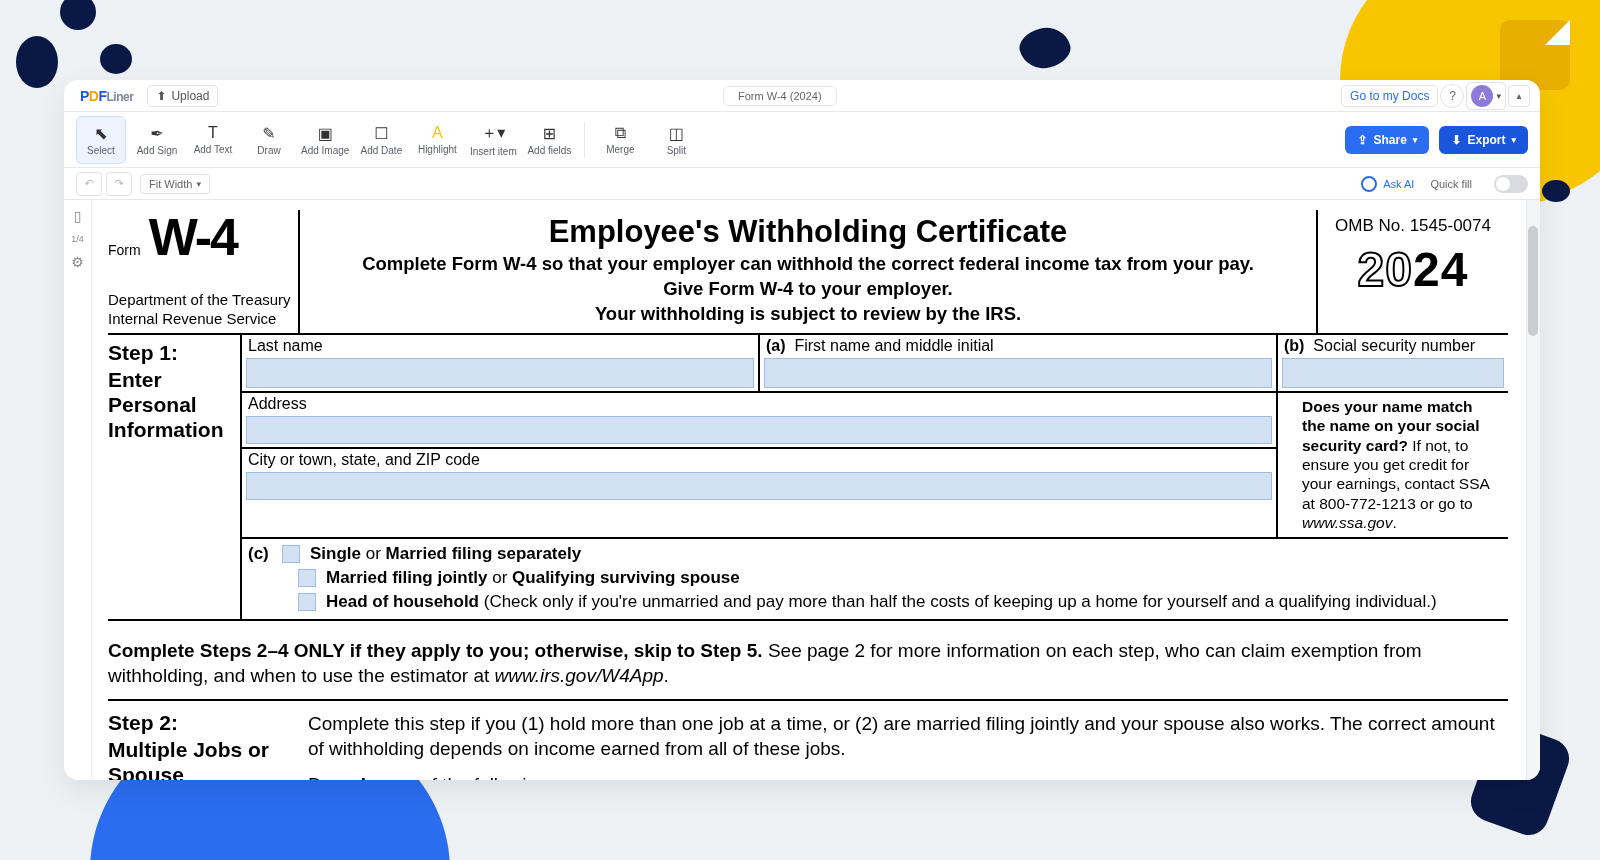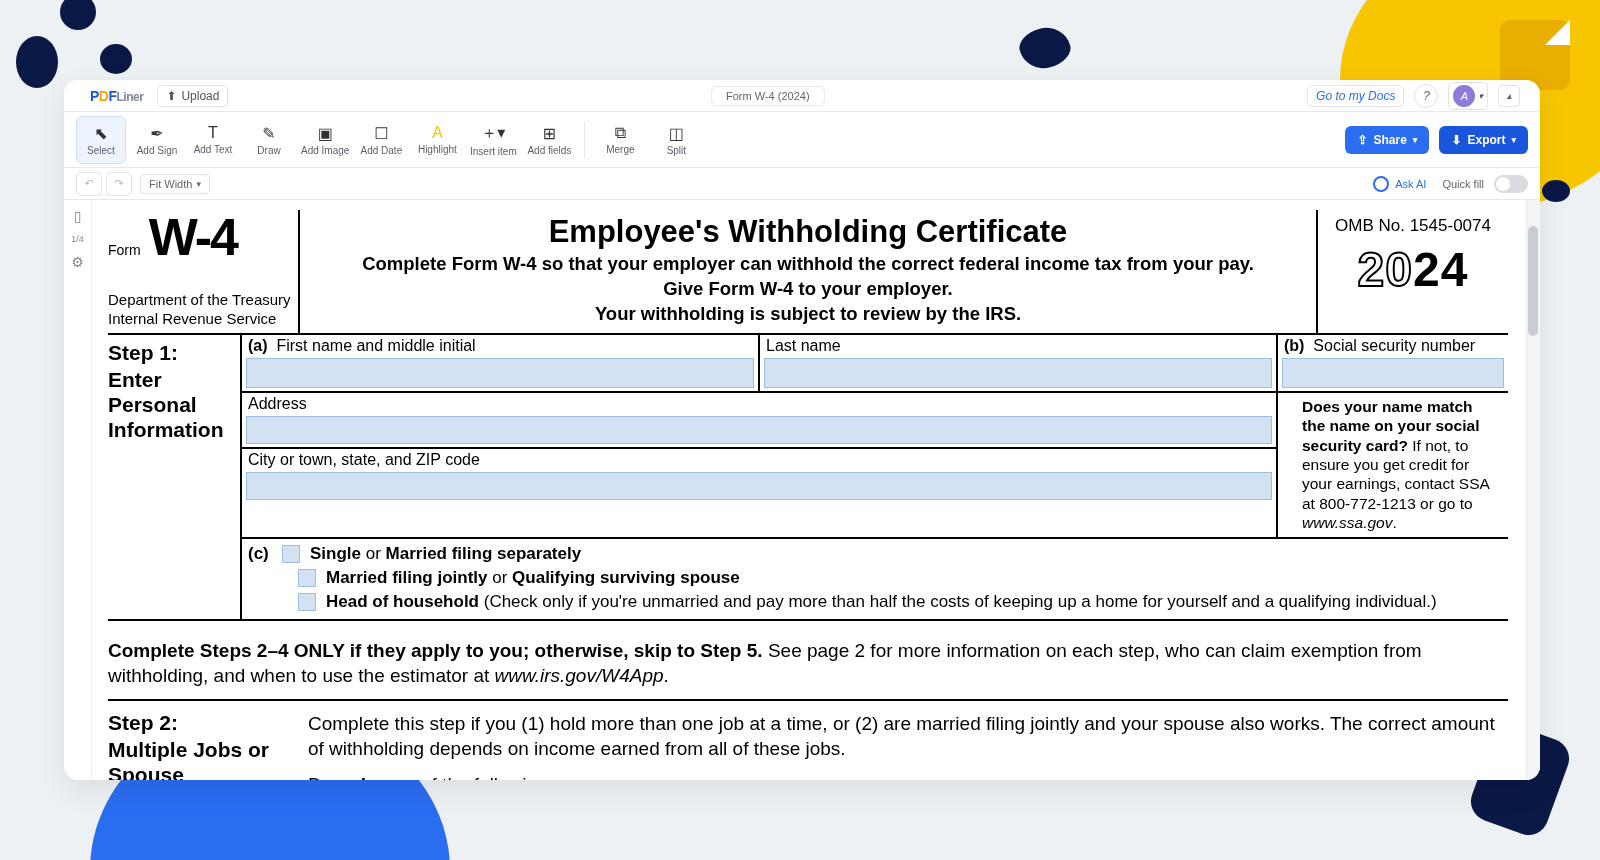--- a/index.html
+++ b/index.html
@@ -25,26 +25,26 @@
 .blob.mr { width: 28px; height: 22px; top: 180px; right: 30px; border-radius: 50%; }
 .blob.tr-doc { width: 70px; height: 70px; top: 20px; right: 30px; background: #e8ae00; border-radius: 10px; }
 .blob.tr-doc::after { content:''; position:absolute; width:0;height:0; border-left:25px solid transparent; border-bottom:25px solid #fff; top:0; right:0;}
 
 .app {
   position: absolute; top: 80px; left: 64px; right: 60px; bottom: 80px;
   background: #fff; border-radius: 14px; z-index: 5;
   box-shadow: 0 10px 30px rgba(0,0,0,.08);
   display: flex; flex-direction: column; overflow: hidden;
 }
-.topbar { height: 32px; display: flex; align-items: center; border-bottom: 1px solid #e6e8ec; padding: 0 20px; gap: 8px; font-size: 12px; color: #555;}
+.topbar { height: 32px; display: flex; align-items: center; border-bottom: 1px solid #e6e8ec; padding: 0 10px; gap: 8px; font-size: 12px; color: #555;}
 .logo { font-weight: 800; font-size: 14px; letter-spacing: -.5px; padding: 0 6px;}
 .logo .p1{color:#1a56db;} .logo .p2{color:#f7a600;}
 .upload-btn { display:flex; align-items:center; gap:5px; border:1px solid #e0e2e7; border-radius:5px; padding:3px 8px; cursor:pointer;}
 .doc-title { margin: 0 auto; border: 1px solid #e6e8ec; border-radius: 5px; padding: 3px 14px; font-size: 11px; color:#666;}
-.top-right { display: flex; align-items: center; gap: 10px; font-style: italic; }
+.top-right { display: flex; align-items: center; gap: 2px; }
 .link-btn { color: #2b6df0; font-size: 12px; cursor:pointer; padding:3px 8px; border:1px solid #dfe4f5; border-radius:5px;}
 .help-btn { width:24px; height:24px; border:1px solid #e0e2e7; border-radius:50%; display:flex; align-items:center; justify-content:center; font-size:12px; color:#666; cursor:pointer;}
 .avatar-group { display:flex; align-items:center; gap:3px; border:1px solid #e0e2e7; border-radius:5px; padding:2px 4px;}
 .avatar { width:22px;height:22px;border-radius:50%; background:#8e7ad8; color:#fff; font-size:11px; display:flex; align-items:center; justify-content:center;}
 .sq-btn{width:22px;height:22px;border:1px solid #e0e2e7;border-radius:4px;display:flex;align-items:center;justify-content:center;font-size:10px;color:#666}
 
 .toolbar { height: 56px; display:flex; align-items:center; border-bottom:1px solid #e6e8ec; padding:0 12px; gap:6px;}
 .tool { display:flex; flex-direction:column; align-items:center; justify-content:center; min-width:50px; height:48px; border:1px solid transparent; border-radius:6px; font-size:10px; color:#5a5e66; gap:2px; cursor:pointer;}
 .tool.active { border-color:#cfe0ff; background:#eef4ff;}
 .tool .ticon{ font-size:16px; color:#333;}
@@ -54,21 +54,21 @@
 .pill-btn.alt{background:#1a56db;}
 .pill-btn .chev{font-size:9px;}
 
 .secondbar{height:32px;border-bottom:1px solid #e6e8ec;display:flex;align-items:center;padding:0 12px;gap:8px;font-size:11px;color:#666;}
 .undoredo{display:flex;gap:4px;}
 .smbtn{width:26px;height:24px;border:1px solid #e0e2e7;border-radius:4px;display:flex;align-items:center;justify-content:center;color:#b5b8bf;cursor:pointer;}
 .fitw{border:1px solid #e0e2e7;border-radius:4px;padding:3px 8px;display:flex;align-items:center;gap:4px;}
 .secondbar-right{margin-left:auto;display:flex;align-items:center;gap:16px;}
 .askai{display:flex;align-items:center;gap:6px;color:#2b6df0;cursor:pointer;}
 .askai-ring{width:16px;height:16px;border:2px solid #2b6df0;border-radius:50%;}
-.quickfill{display:flex;align-items:center;gap:10px;color:#666;}
+.quickfill{display:flex;align-items:center;gap:22px;color:#666;}
 .toggle{width:34px;height:18px;background:#d9dbe0;border-radius:10px;position:relative;cursor:pointer;}
 .toggle::after{content:'';position:absolute;width:14px;height:14px;background:#fff;border-radius:50%;top:2px;left:2px;}
 
 .workspace{flex:1;display:flex;overflow:hidden;position:relative;}
 .left-rail{width:28px;border-right:1px solid #eceef1;display:flex;flex-direction:column;align-items:center;padding-top:8px;gap:10px;}
 .rail-ico{font-size:14px;color:#888;cursor:pointer;}
 .rail-txt{font-size:9px;color:#888;}
 .doc-scroll{flex:1;overflow:auto;background:#fff;padding:10px 32px 0 16px;position:relative;}
 .doc-scrollbar-track{position:absolute;top:0;right:0;width:14px;height:100%;background:#f4f5f7;border-left:1px solid #e6e8ec;}
 .doc-scrollbar-thumb{position:absolute;top:26px;right:2px;width:10px;height:110px;background:#c9ccd1;border-radius:5px;}
@@ -265,26 +265,26 @@
           </div>
         </div>
 
         <div class="step1">
           <div class="s1-left">
             <div class="s-title">Step 1:</div>
             <div class="s-sub">Enter Personal Information</div>
           </div>
           <div class="s1-right">
             <div class="row">
+              <div class="cell a-last">
+                <div class="lbl">Last name</div>
+                <div class="fld"></div>
+              </div>
               <div class="cell a-first">
                 <div class="lbl"><b>(a)</b>&nbsp;&nbsp;<span>First name and middle initial</span></div>
-                <div class="fld"></div>
-              </div>
-              <div class="cell a-last">
-                <div class="lbl">Last name</div>
                 <div class="fld"></div>
               </div>
               <div class="cell b-ssn">
                 <div class="lbl"><b>(b)</b>&nbsp;&nbsp;<span>Social security number</span></div>
                 <div class="fld"></div>
               </div>
             </div>
             <div class="row rowline">
               <div class="cell" style="flex:1;">
                 <div class="lbl">Address</div>

